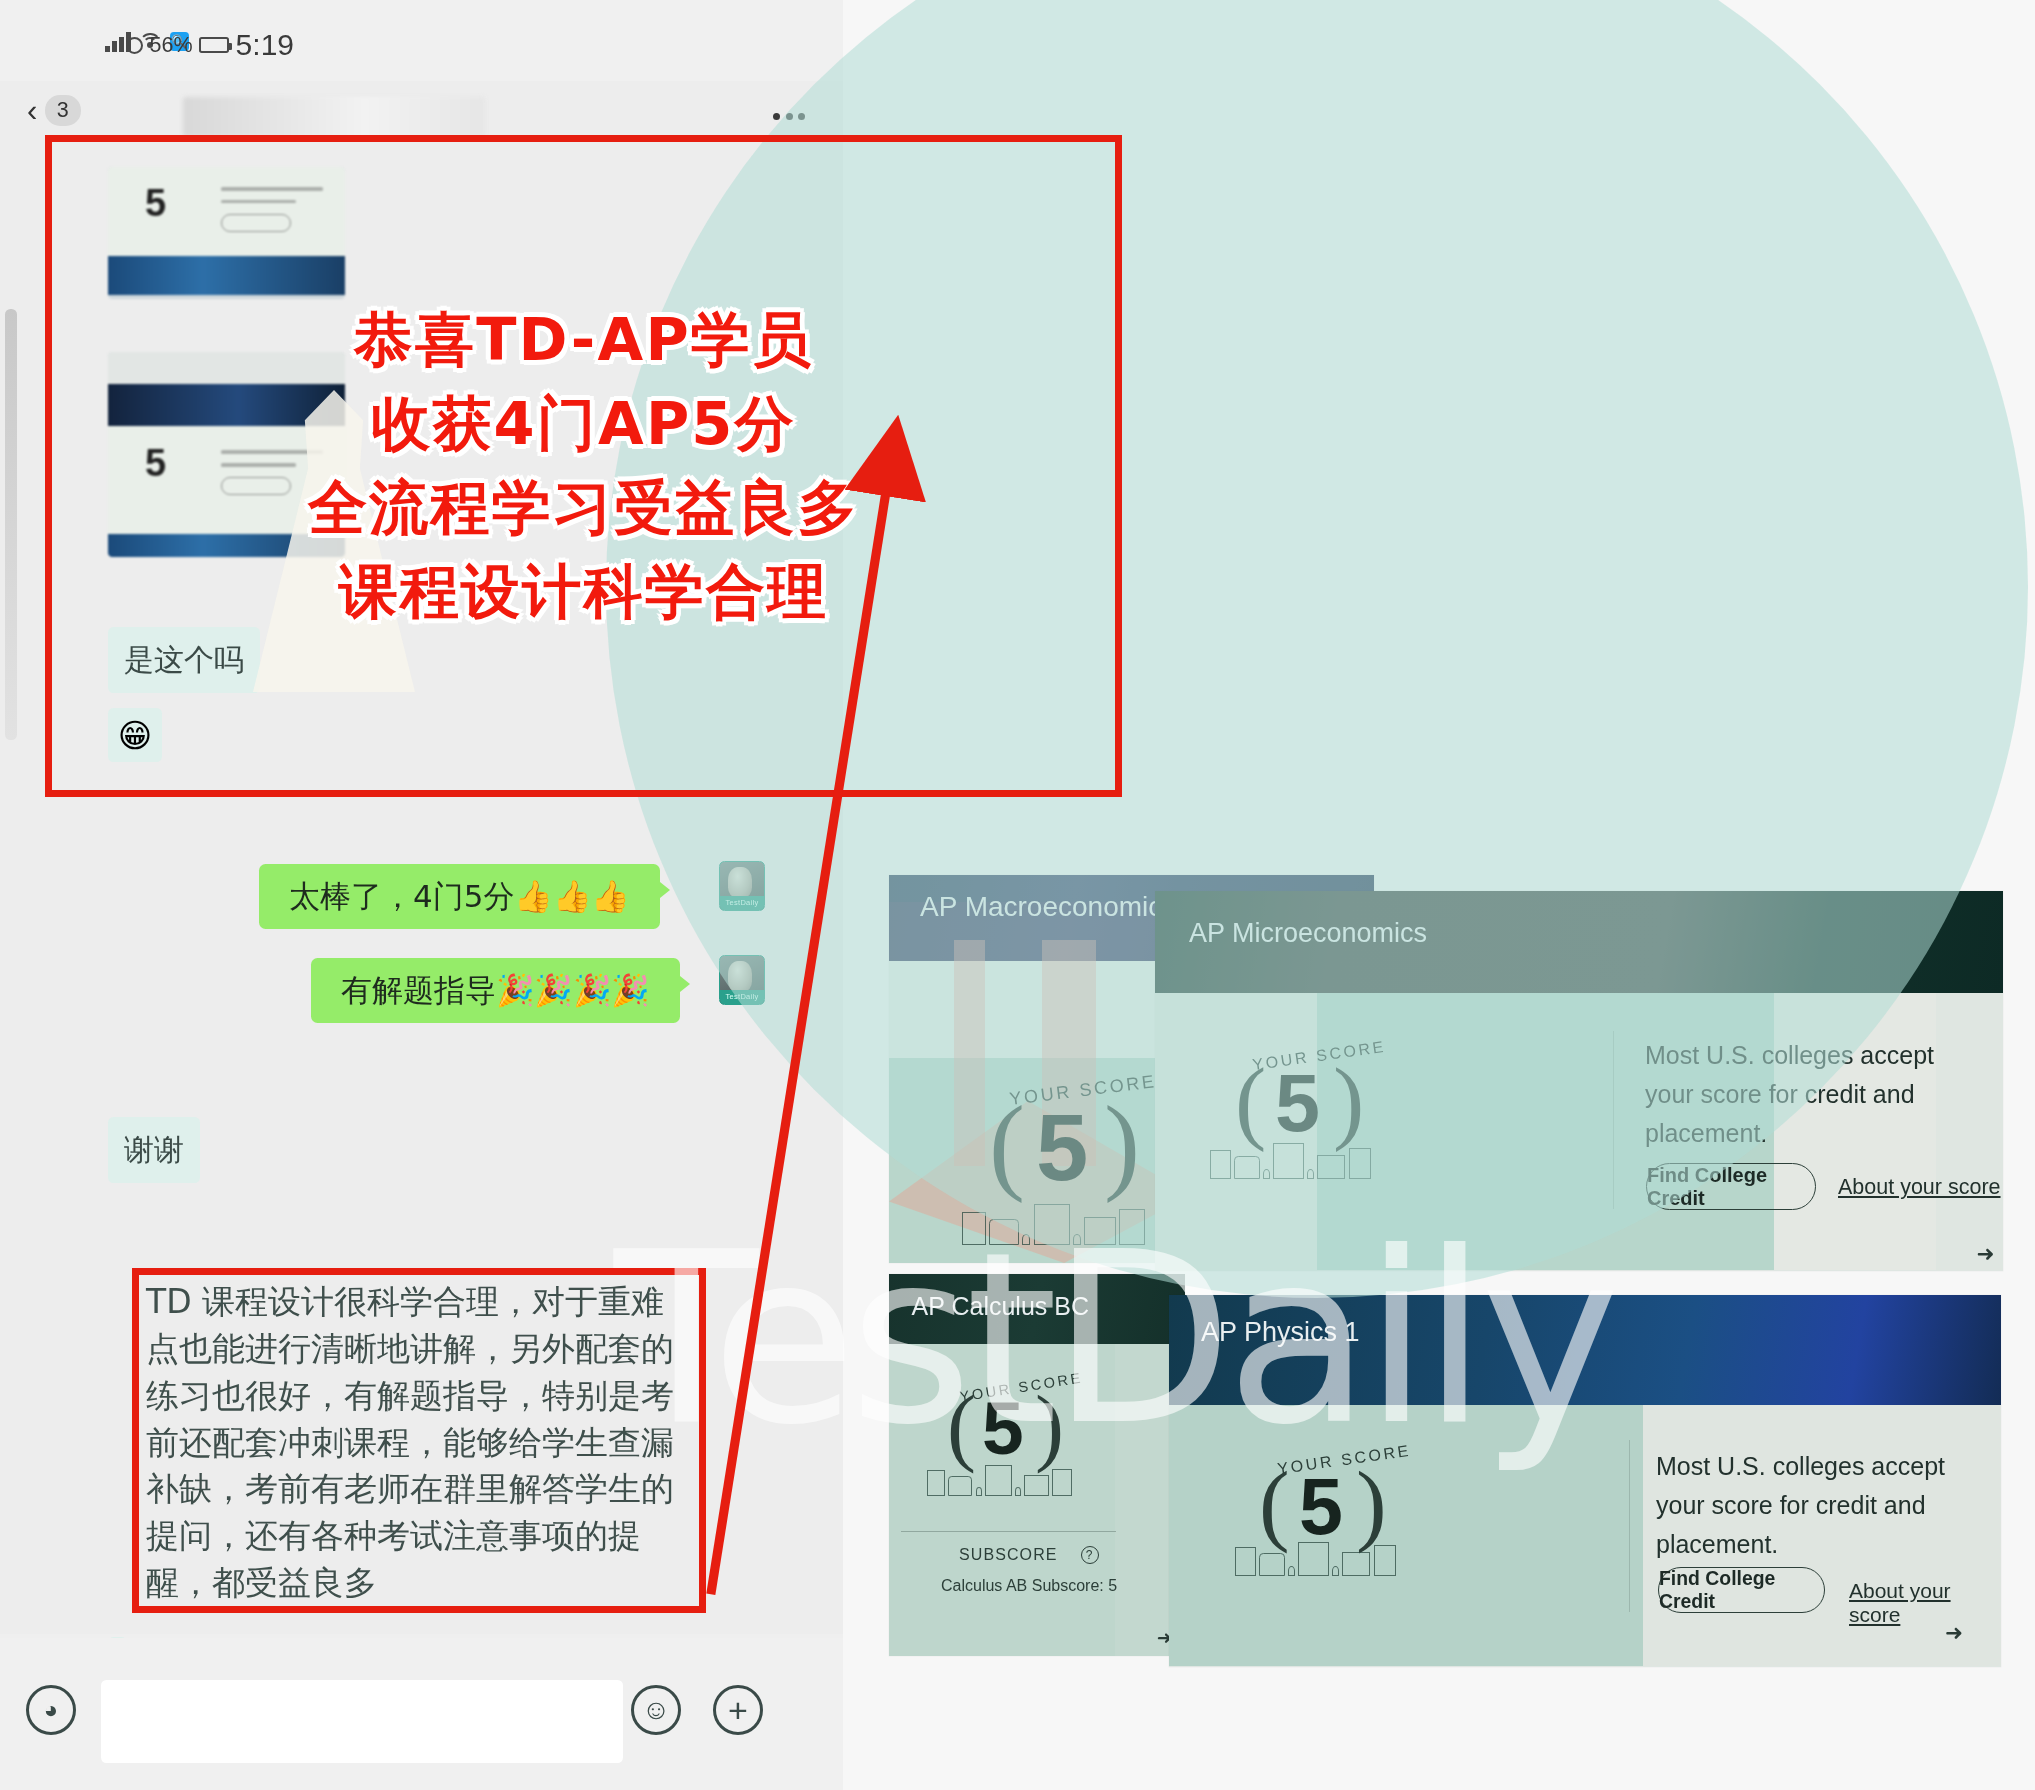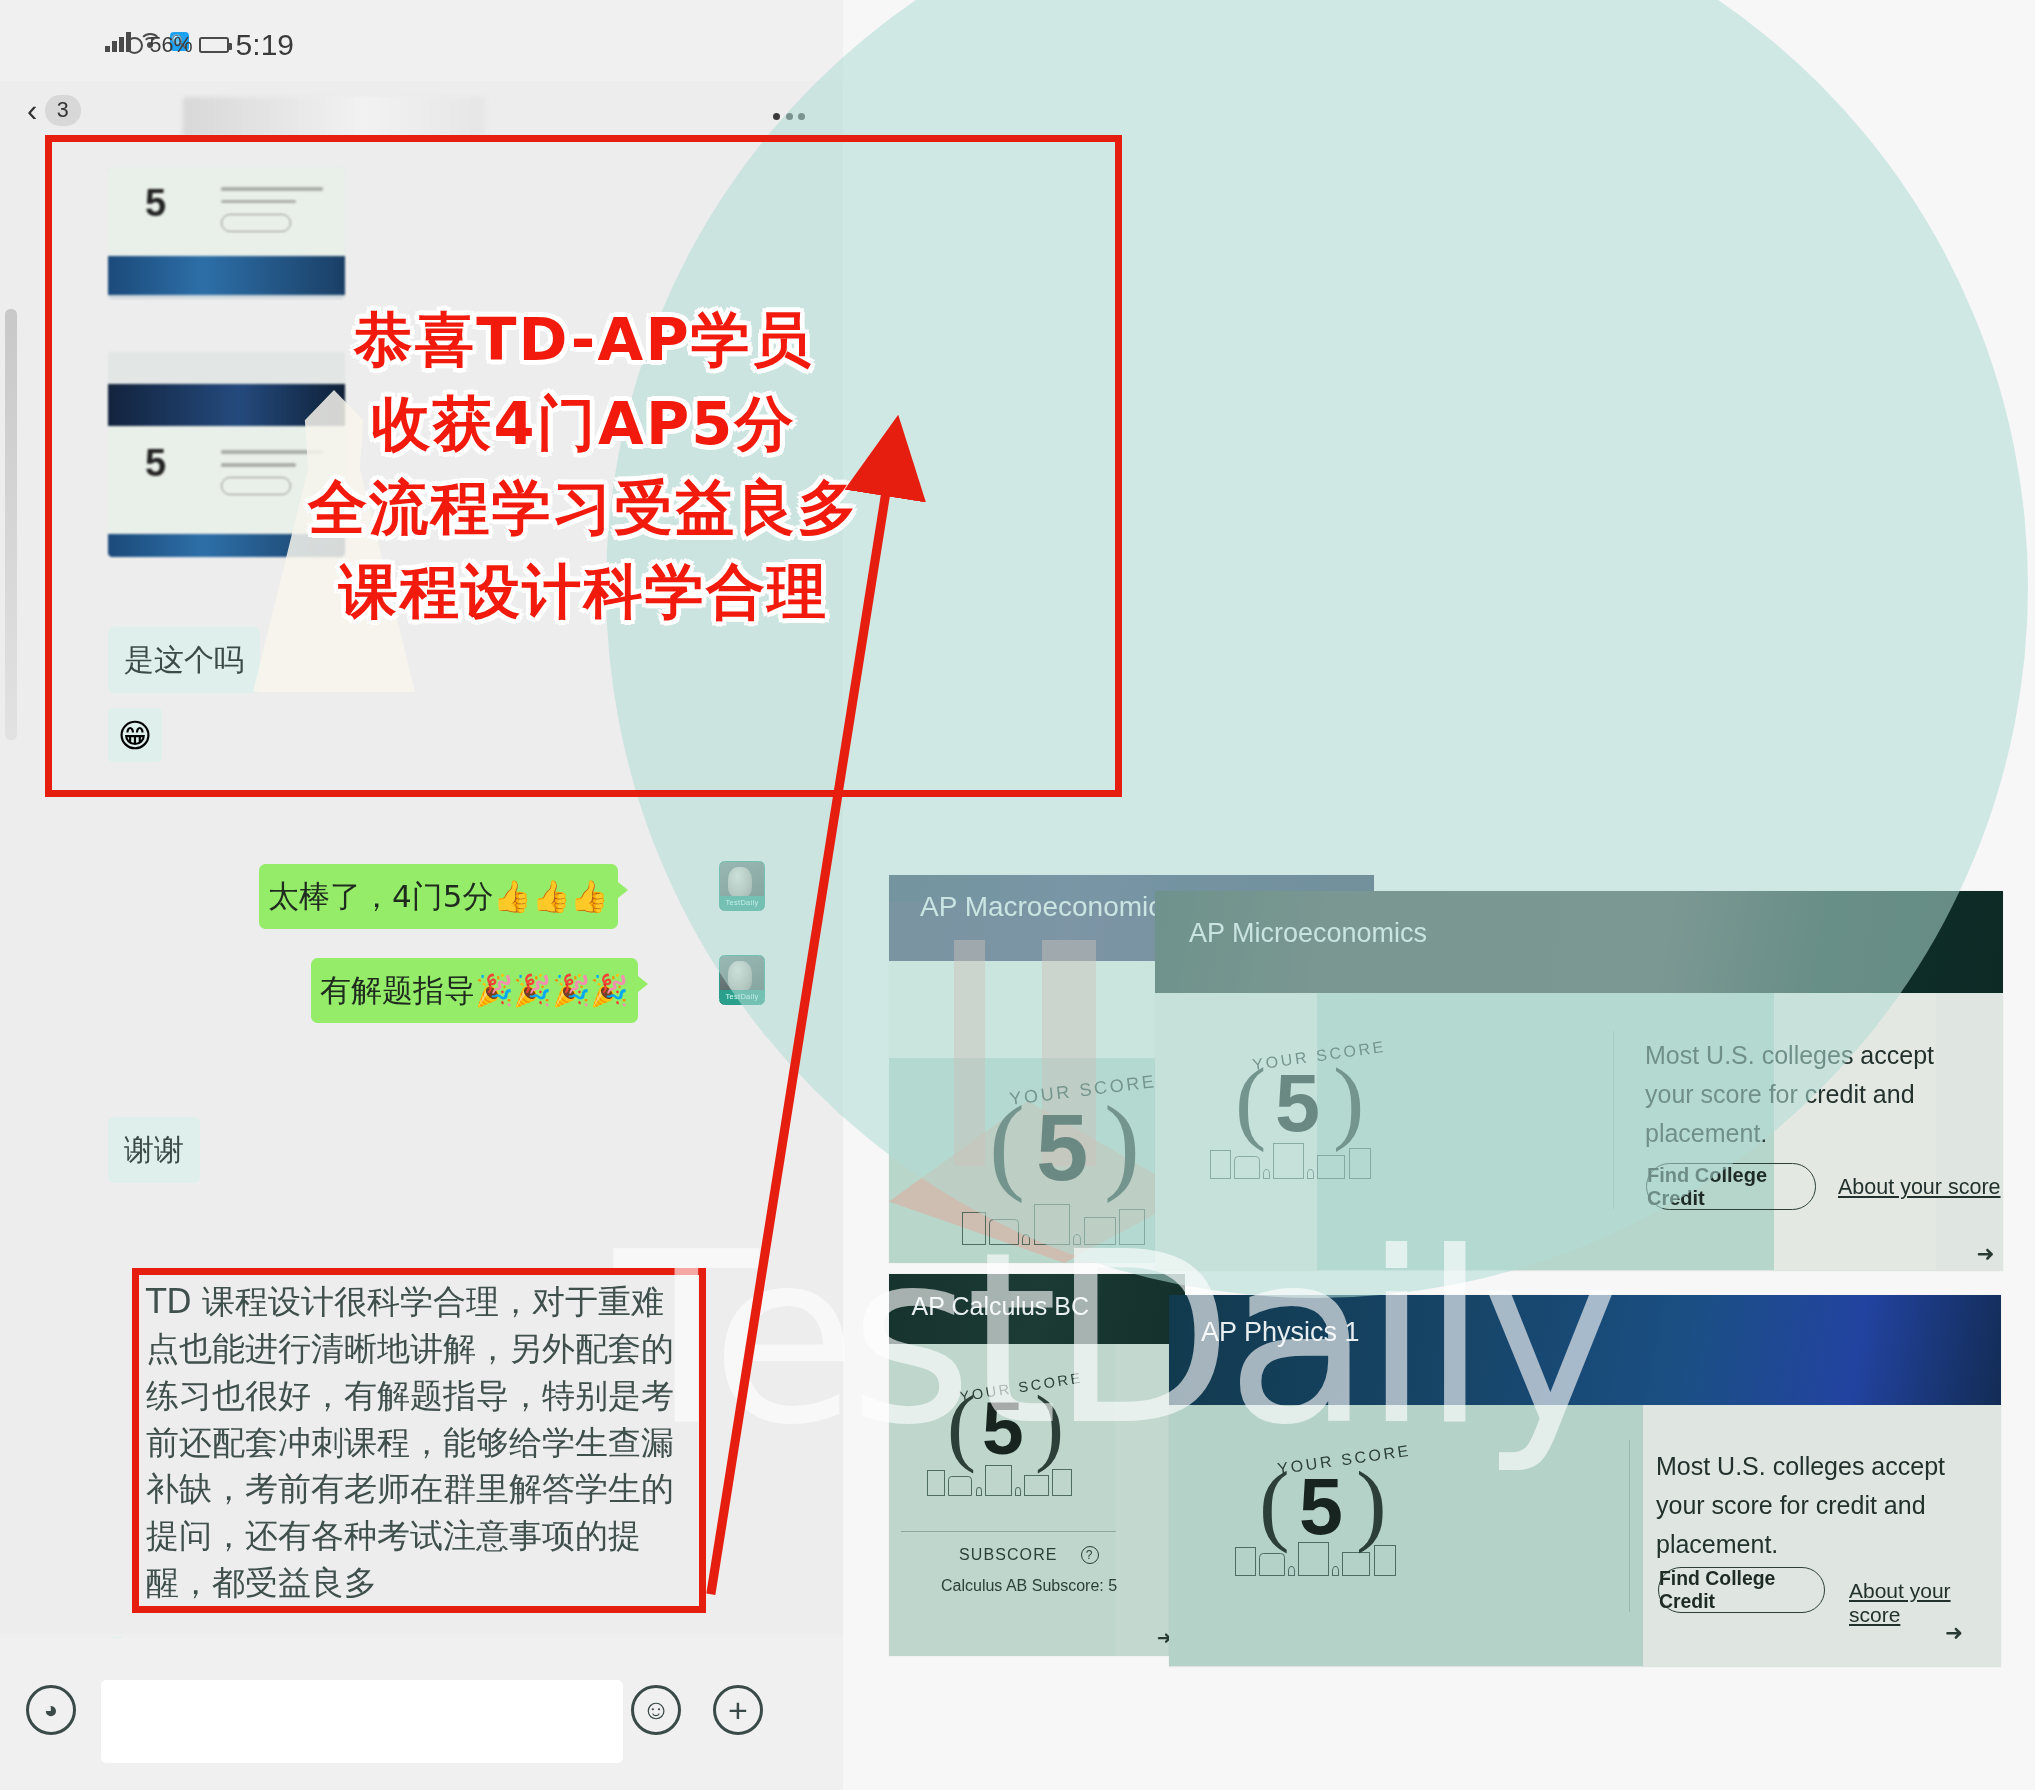--- a/index.html
+++ b/index.html
@@ -94,21 +94,21 @@
     background: linear-gradient(180deg,#c8c8c8,#e2e2e2); border-radius: 5.4px; }
 
   .msg-in {
     position: absolute; background: #dff0ec; color: #3b4a47;
     border-radius: 5.4px; padding: 14px 16px; font-size: 30px; line-height: 1.25;
     font-family: "DejaVu Sans", sans-serif;
   }
   .msg-emoji { position: absolute; background: #dff0ec; border-radius: 5.4px; padding: 7.5px 9.7px; font-size: 33px; }
   .msg-out {
     position: absolute; background: #95ec69; color: #1e2b1e;
-    border-radius: 6.5px; padding: 14px 9px; font-size: 31px; line-height: 1.2;
+    border-radius: 6.5px; padding: 14px 30px; font-size: 31px; line-height: 1.2;
     font-family: "DejaVu Sans", sans-serif; white-space: nowrap;
   }
   .msg-out::after {
     content:''; position:absolute; right:-9.7px; top:18.3px;
     border-top: 8.6px solid transparent; border-bottom: 8.6px solid transparent;
     border-left: 10.8px solid #95ec69;
   }
   .avatar-st {
     position: absolute; width: 46px; height: 50px; border-radius: 5.4px;
     background: linear-gradient(160deg,#7b8b8a,#4b5a5a);

